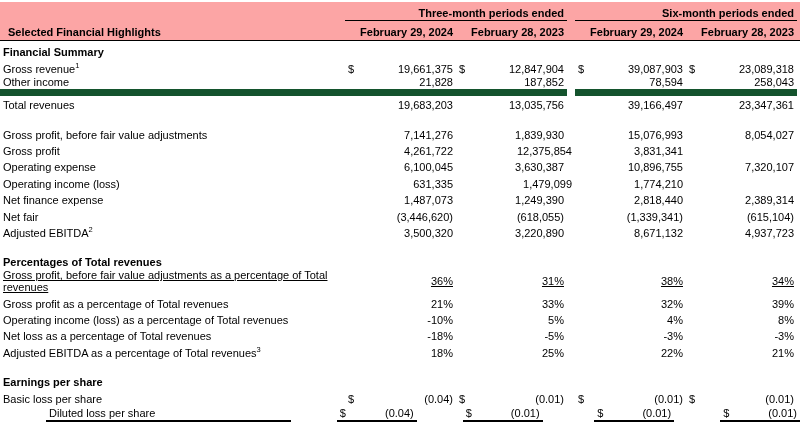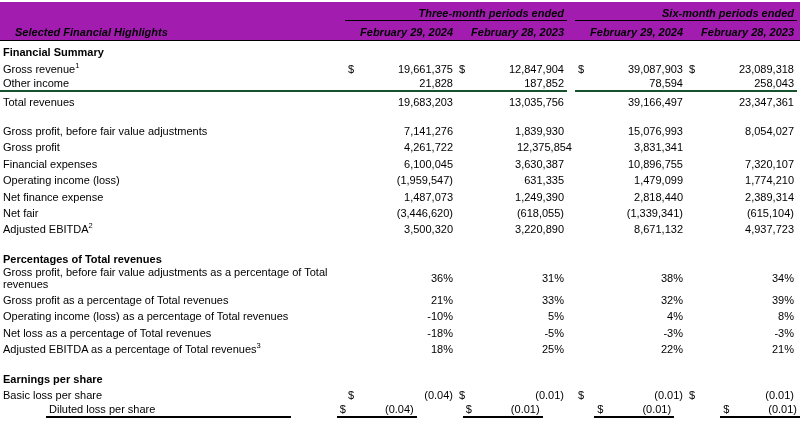--- a/index.html
+++ b/index.html
@@ -11,43 +11,43 @@
   .sheet{padding-top:2px;width:800px;box-sizing:border-box;}
 
   
   .ghead{background:#96C845;border-bottom:1.5px solid #000;}
   .hrow{display:flex;align-items:flex-end;height:19px;}
   .hspacer{width:345px;box-sizing:border-box;}
   .group{width:222px;box-sizing:border-box;text-align:right;font-weight:bold;
          border-bottom:1px solid #000;padding:0 3px 1px 3px;}
   .dcell{width:111px;box-sizing:border-box;text-align:right;font-weight:bold;
          padding:0 3px 2px 3px;}
-  .title{font-weight:bold;padding:0 0 2px 15px;}
+  .title{font-weight:bold;padding:0 0 2px 8px;}
 
   
   .tbody{padding-top:2px;}
   .row{display:flex;align-items:flex-end;min-height:16.4px;box-sizing:border-box;}
   .lbl{width:345px;box-sizing:border-box;padding:0 4px 1px 3px;}
   .cell{width:111px;box-sizing:border-box;display:flex;align-items:flex-end;
         padding:0 3px 1px 3px;}
   .cell .val{margin-left:auto;}
   .gapcol{width:8px;box-sizing:border-box;}
   .section .lbl{font-weight:bold;}
-  .u > .lbl,.u > .cell{border-bottom:2px solid #14532d;}
+  .u > .lbl,.u > .cell{border-bottom:7px solid #14532d;}
   .thick > .lbl,.thick > .cell{border-bottom:2.5px solid #000;margin-left:46px;}
-  .wrap{align-items:center;}
+  .wrap{align-items:center;text-decoration:underline;}
   .spacer{height:13px;}
   sup{font-size:7.5px;line-height:0;vertical-align:super;}
 </style>
 </head>
 <body>
 
 <div class="sheet">
 
-  <div class="ghead" style="background: #a21caf; font-style: italic;">
+  <div class="ghead" style="background: #fca5a5;">
     <div class="hrow">
       <div class="hspacer"></div>
       <div class="group">Three-month periods ended</div>
       <div class="gapcol"></div>
       <div class="group">Six-month periods ended</div>
     </div>
     <div class="hrow">
       <div class="hspacer title">Selected Financial Highlights</div>
       <div class="dcell">February 29, 2024</div>
       <div class="dcell">February 28, 2023</div>
@@ -169,45 +169,41 @@
       <div class="cell">
           <span class="cur"></span>
           <span class="val">12,375,854</span>
         </div>
       <div class="cell">
           <span class="cur"></span>
           <span class="val">3,831,341</span>
         </div>
     </div>
       <div class="row">
-      <div class="lbl"><span class="lbl-text">Financial expenses</span><sup></sup></div>
+      <div class="lbl"><span class="lbl-text">Operating expense</span><sup></sup></div>
       <div class="cell">
           <span class="cur"></span>
           <span class="val">6,100,045</span>
         </div>
       <div class="cell">
           <span class="cur"></span>
           <span class="val">3,630,387</span>
         </div>
       <div class="gapcol"></div>
       <div class="cell">
           <span class="cur"></span>
           <span class="val">10,896,755</span>
         </div>
       <div class="cell">
           <span class="cur"></span>
           <span class="val">7,320,107</span>
         </div>
     </div>
       <div class="row">
       <div class="lbl"><span class="lbl-text">Operating income (loss)</span><sup></sup></div>
-      <div class="cell">
-          <span class="cur"></span>
-          <span class="val">(1,959,547)</span>
-        </div>
       <div class="cell">
           <span class="cur"></span>
           <span class="val">631,335</span>
         </div>
       <div class="gapcol"></div>
       <div class="cell">
           <span class="cur"></span>
           <span class="val">1,479,099</span>
         </div>
       <div class="cell">

